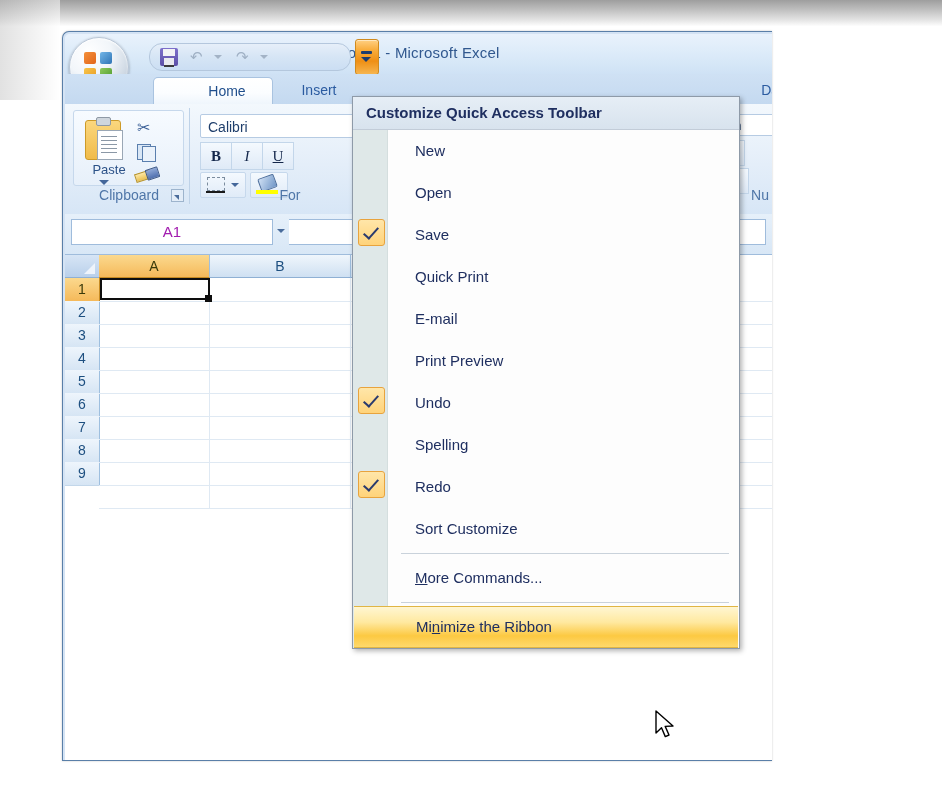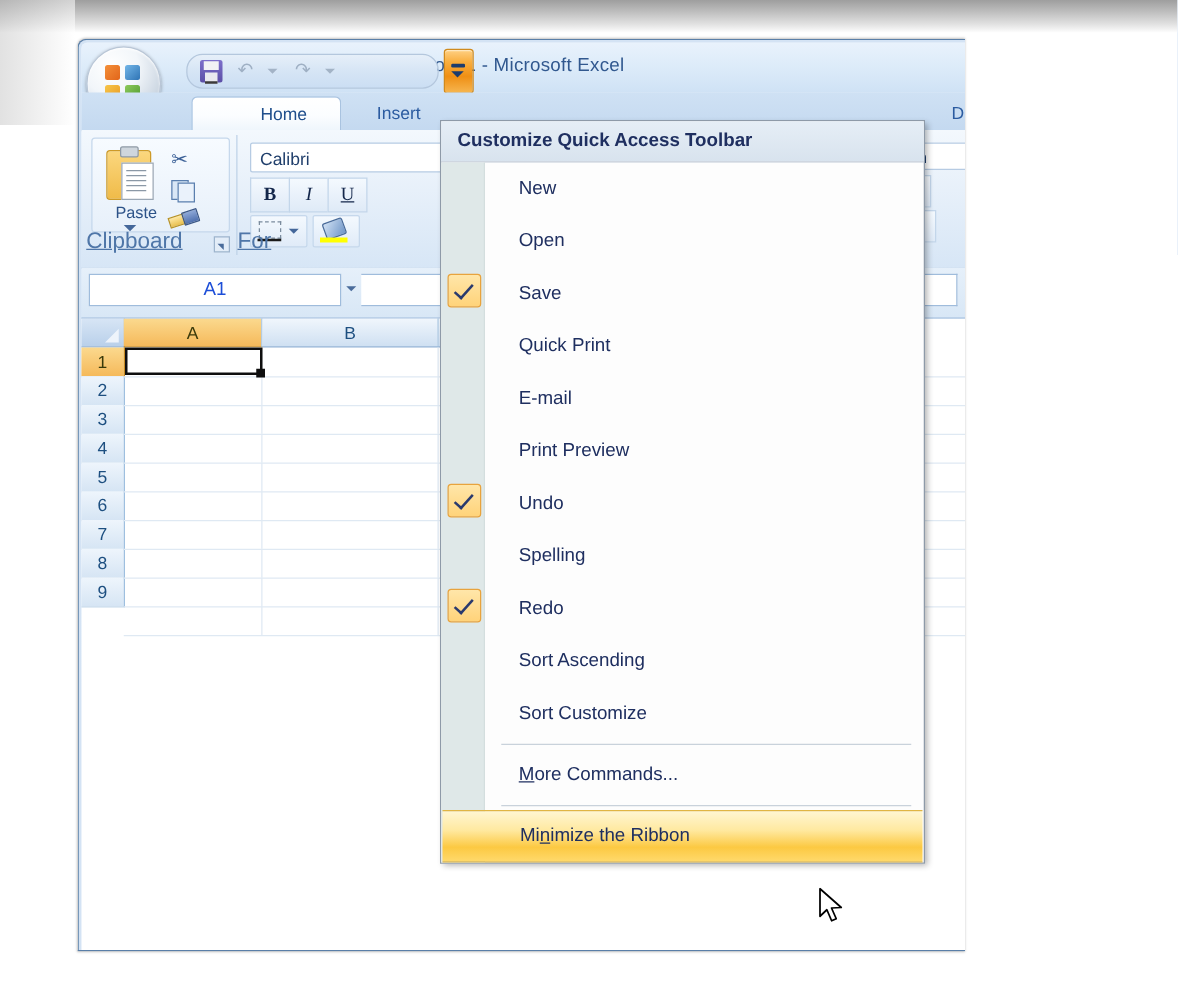--- a/index.html
+++ b/index.html
@@ -109,22 +109,22 @@
   .ribbon{
     position:absolute;left:0;top:70px;right:0;height:110px;
     background:linear-gradient(to bottom,#f3f8fd 0%,#e4eef9 55%,#d7e6f6 100%);
     border-bottom:1px solid #a9c3e0;
   }
   .grp{
     position:absolute;top:4px;height:96px;
     border-right:1px solid #bed2e8;
   }
   .grp-label{
-    position:absolute;bottom:1px;left:0;right:0;
-    font-size:18px;color:#4f76a8;text-decoration:underline;
+    position:absolute;bottom:1px;left:0;right:0;text-align:center;
+    font-size:14px;color:#4f76a8;
   }
   .grp-box{
     position:absolute;left:4px;top:2px;right:5px;bottom:18px;
     border:1px solid #c6d8ec;border-radius:3px;
     background:linear-gradient(to bottom,#f7fbff,#e7f0fa);
   }
 
   
   .g-clip{left:4px;width:120px;}
   .paste-ico{position:absolute;left:14px;top:8px;width:44px;height:44px;}
@@ -181,21 +181,21 @@
 
   
   .formulabar{
     position:absolute;left:0;top:180px;right:0;height:40px;
     background:linear-gradient(to bottom,#e6f0fa,#d8e7f6);
     border-bottom:1px solid #9fbcdc;
   }
   .namebox{
     position:absolute;left:6px;top:5px;width:200px;height:24px;
     background:#fff;border:1px solid #9fbcdc;
-    font-size:15px;color:#1d4ed8;text-align:center;line-height:24px;
+    font-size:15px;color:#a21caf;text-align:center;line-height:24px;
   }
   .fx-caret{position:absolute;left:212px;top:15px;width:0;height:0;border-left:4px solid transparent;border-right:4px solid transparent;border-top:4px solid #4a6c9b;}
   .fbar-input{
     position:absolute;left:224px;top:5px;right:6px;height:24px;
     background:#fff;border:1px solid #9fbcdc;border-left:none;
   }
 
   
   .sheet{
     position:absolute;left:0;top:221px;right:0;bottom:0;
@@ -470,21 +470,20 @@
     <div id="menu-items">
         <div class="mi"><span>New</span></div>
         <div class="mi"><span>Open</span></div>
         <div class="mi"><span class="chk"></span><span>Save</span></div>
         <div class="mi"><span>Quick Print</span></div>
         <div class="mi"><span>E-mail</span></div>
         <div class="mi"><span>Print Preview</span></div>
         <div class="mi"><span class="chk"></span><span>Undo</span></div>
         <div class="mi"><span>Spelling</span></div>
         <div class="mi"><span class="chk"></span><span>Redo</span></div>
-        <div class="mi"><span>Sort Ascending</span></div>
         <div class="mi"><span>Sort Customize</span></div>
         <div class="sep"></div>
         <div class="mi"><span><span class="acc">M</span>ore Commands...</span></div>
         <div class="sep"></div>
         <div class="mi hl"><span>Mi<span class="acc">n</span>imize the Ribbon</span></div>
       </div>
   </div>
 </div>
 
 <div class="cursor">

